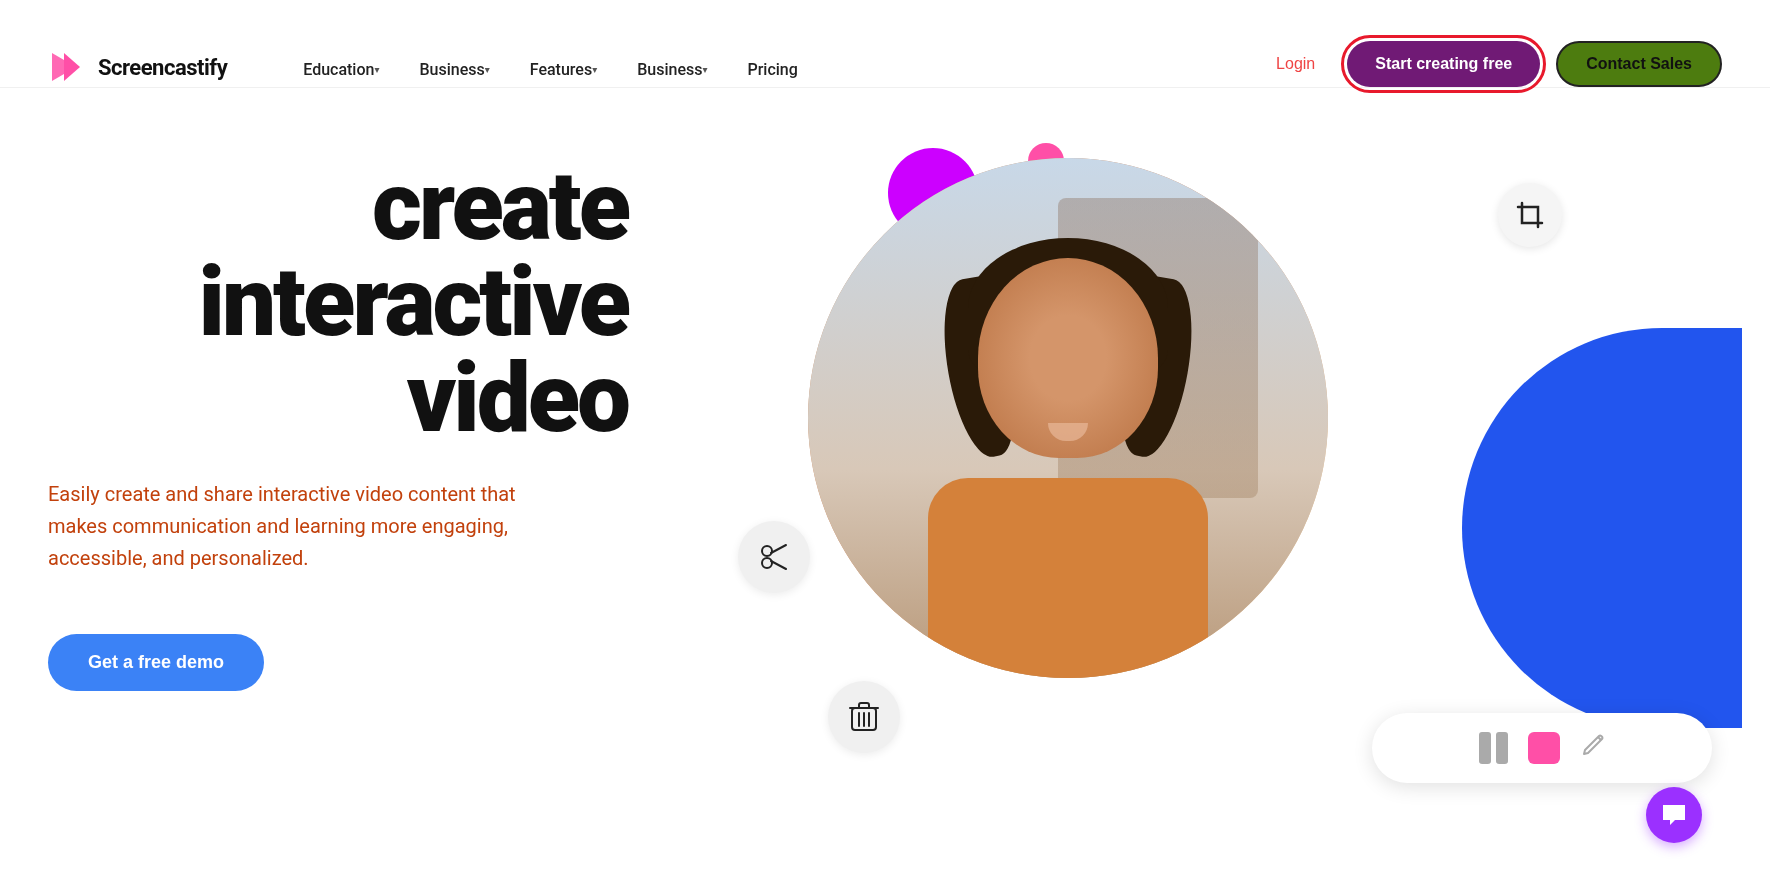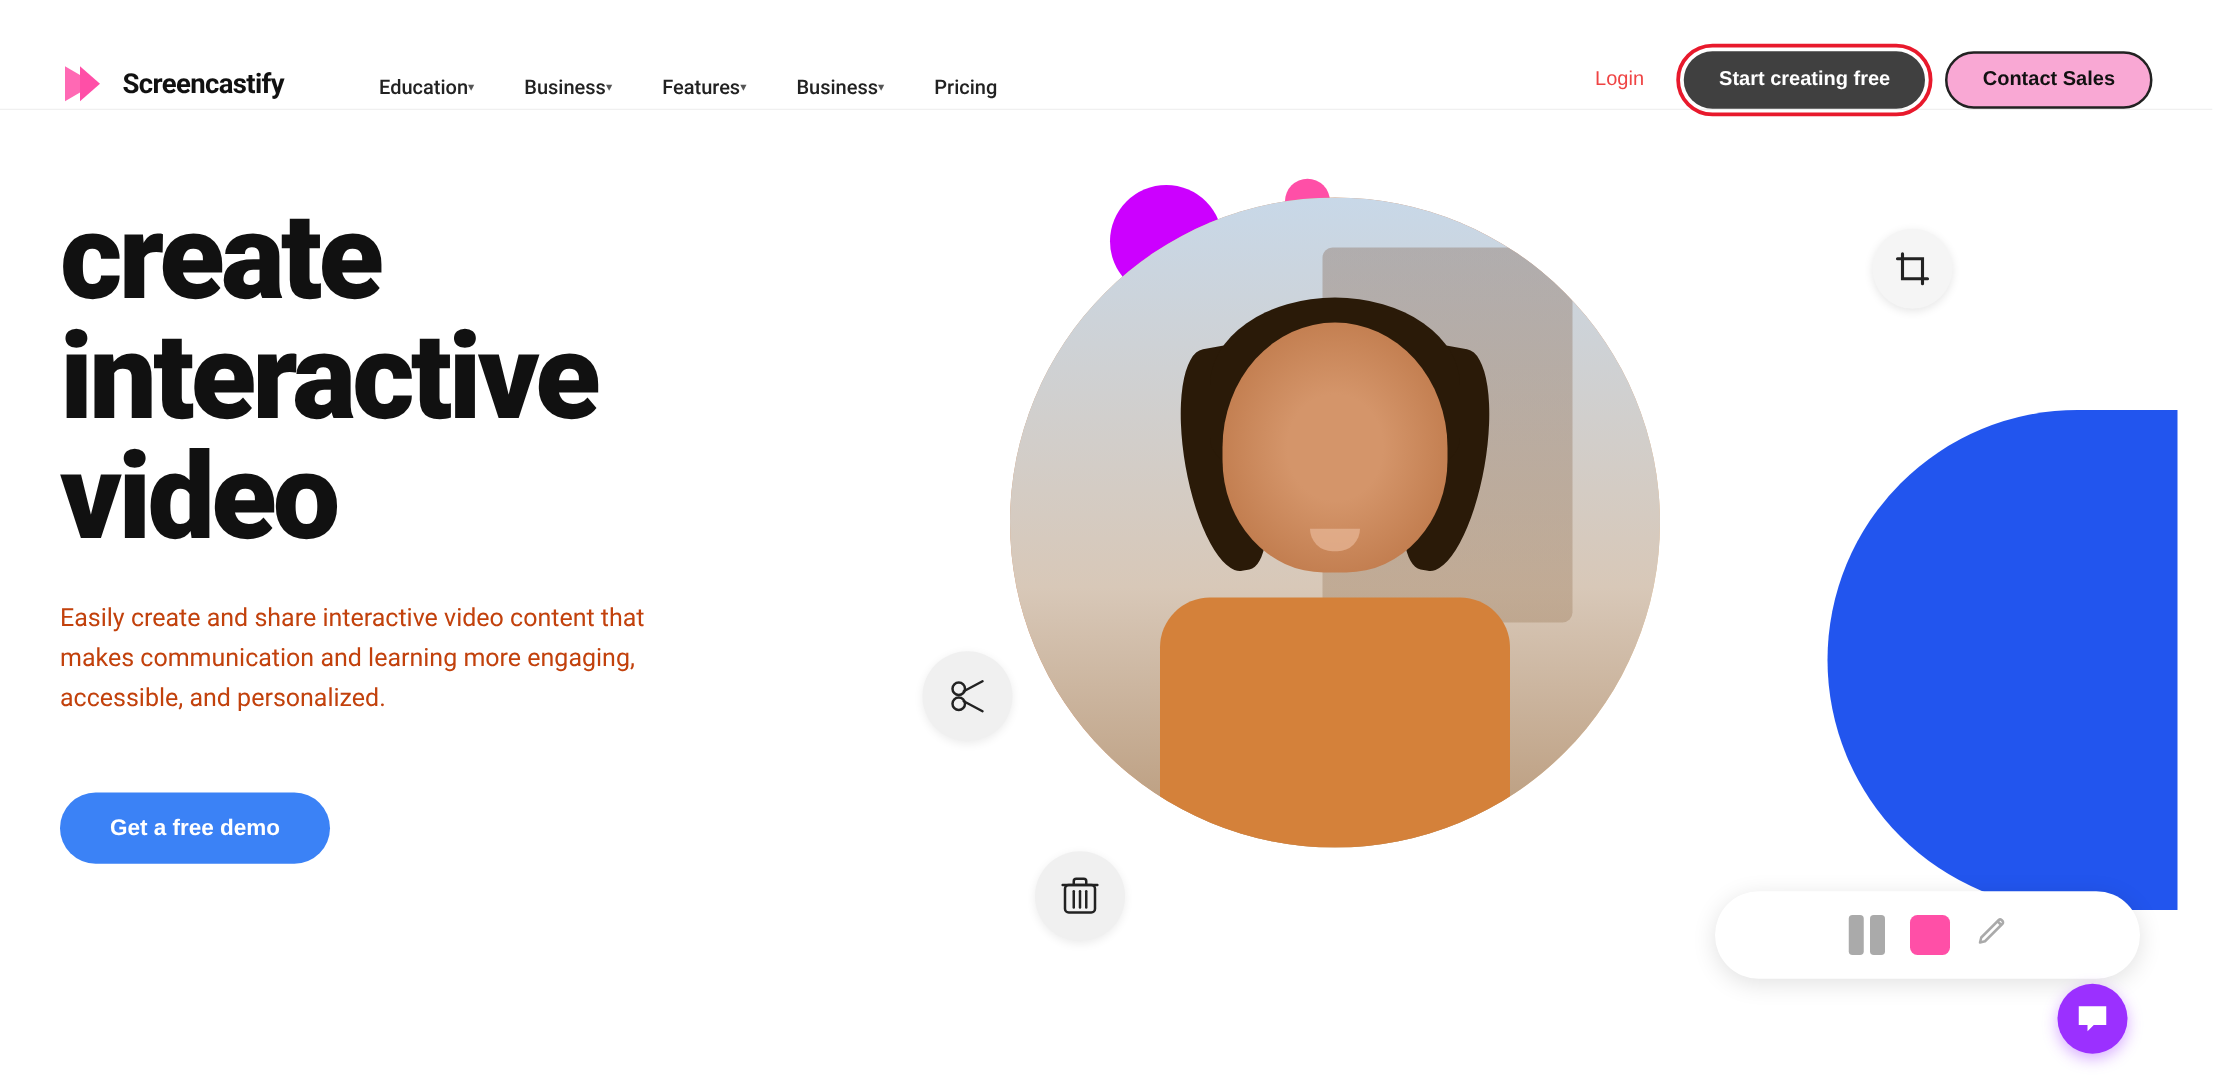--- a/index.html
+++ b/index.html
@@ -68,34 +68,34 @@
     .btn-login {
       font-size: 16px;
       font-weight: 500;
       color: #ef4444;
       background: none;
       border: none;
       cursor: pointer;
       padding: 8px 16px;
     }
     .btn-start {
-      background: #404040;
+      background: #701a75;
       color: #fff;
       border: none;
       border-radius: 50px;
       padding: 14px 28px;
       font-size: 16px;
       font-weight: 700;
       cursor: pointer;
       white-space: nowrap;
       outline: 3px solid #e8192c;
       outline-offset: 3px;
     }
     .btn-contact {
-      background: #f9a8d4;
+      background: #4d7c0f;
       color: #111;
       border: 2px solid #222;
       border-radius: 50px;
       padding: 12px 28px;
       font-size: 16px;
       font-weight: 600;
       cursor: pointer;
       white-space: nowrap;
     }
 
@@ -113,20 +113,21 @@
       padding-top: 30px;
       z-index: 2;
     }
     .hero-title {
       font-size: 96px;
       font-weight: 900;
       color: #111;
       line-height: 1.0;
       letter-spacing: -3px;
       margin-bottom: 32px;
+      text-align: right;
     }
     .hero-subtitle {
       font-size: 20px;
       color: #c2410c;
       line-height: 1.6;
       max-width: 500px;
       margin-bottom: 60px;
     }
     .btn-demo {
       background: #3b82f6;

